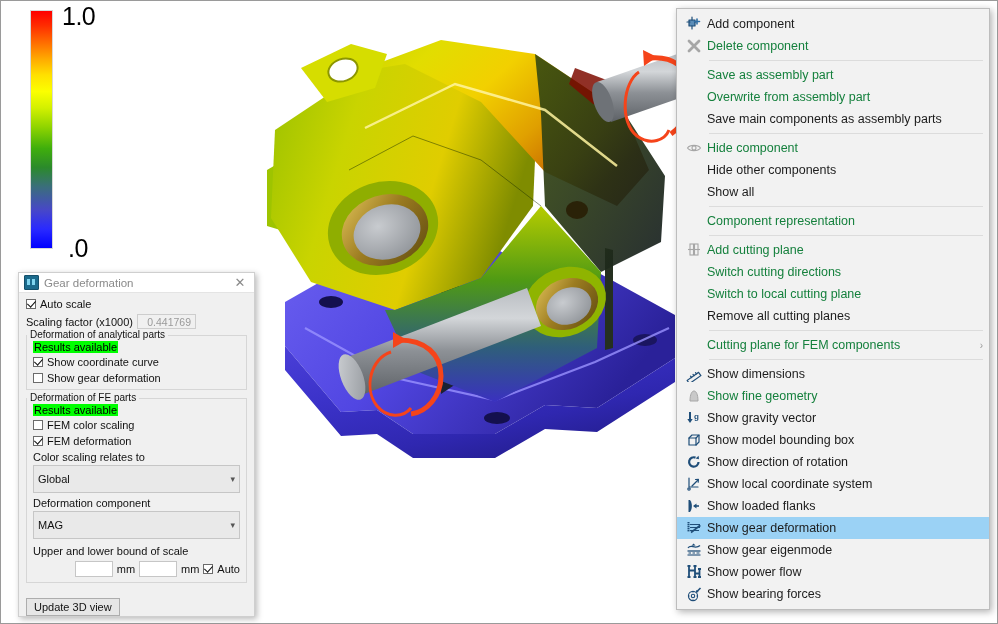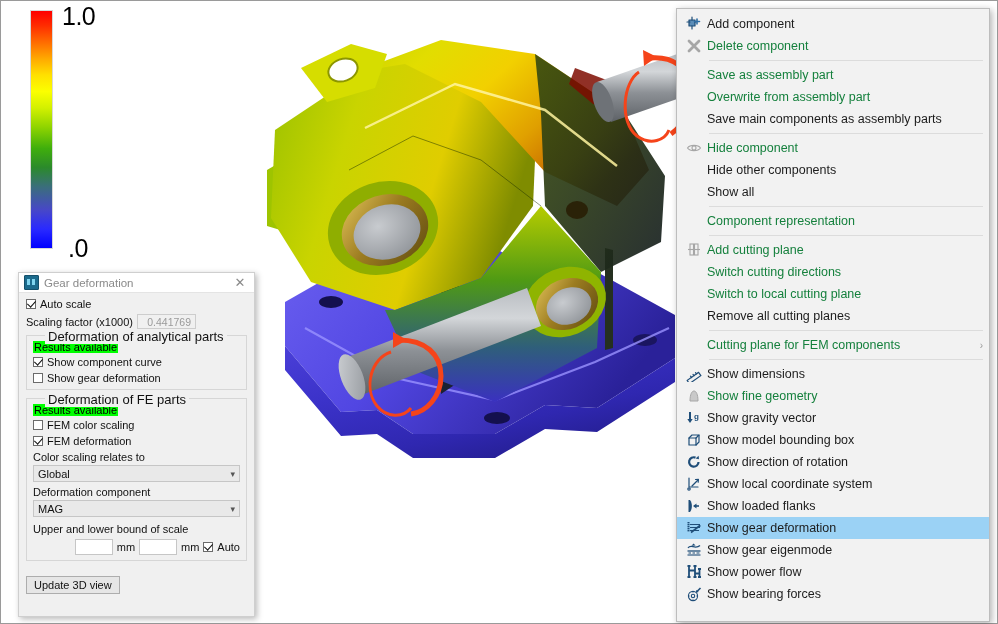--- a/index.html
+++ b/index.html
@@ -53,41 +53,41 @@
        border:solid #111;border-width:0 1.4px 1.4px 0;transform:rotate(42deg);}
   .lbl{font-size:11px;color:#111;}
 
   .field-row{display:flex;align-items:center;margin:1px 0 6px 0;}
   .field-label{font-size:11px;color:#111;margin-right:4px;}
   .textbox{height:15px;background:#f0f0f0;border:1px solid #cdcdcd;box-sizing:border-box;
      font-size:10.5px;color:#9a9a9a;display:flex;align-items:center;justify-content:flex-end;
      padding-right:4px;}
 
   .group{border:1px solid #d6d6d6;margin:2px 0 8px 0;padding:5px 6px 5px 6px;position:relative;background:transparent;}
-  .group > .group-title{position:absolute;top:-7px;left:18px;background:#f0f0f0;padding:0 3px;font-size:13px;color:#111;}
+  .group > .group-title{position:absolute;top:-7px;left:0;background:#f0f0f0;padding:0 3px;font-size:10px;color:#111;}
   .results{background:#00ff00;color:#000;font-size:11px;display:inline-block;padding:0 1px;margin-bottom:3px;}
 
   .sublabel{font-size:11px;color:#111;margin:4px 0 2px 0;}
-  .select{height:17px;background:#e9e9e9;border:1px solid #c6c6c6;box-sizing:border-box;
+  .select{height:28px;background:#e9e9e9;border:1px solid #c6c6c6;box-sizing:border-box;
      display:flex;align-items:center;padding:0 4px;font-size:11px;color:#111;position:relative;}
   .select .chev{margin-left:auto;font-size:9px;color:#555;}
 
   .bound-row{display:flex;align-items:center;margin-top:4px;padding-left:42px;}
   .bound-box{width:52px;height:16px;background:#fff;border:1px solid #c6c6c6;box-sizing:border-box;}
   .mm{font-size:11px;margin:0 4px;color:#111;}
 
   .btn{display:inline-block;background:#e6e6e6;border:1px solid #adadad;padding:2px 7px;
        font-size:11px;color:#111;margin-top:7px;}
 
   
   #ctxmenu{
     position:absolute;left:676px;top:8px;width:314px;
     background:#f2f2f2;border:1px solid #bdbdbd;
     box-shadow:2px 2px 7px rgba(0,0,0,.3);
-    padding:4px 0 16px 0;box-sizing:border-box;
+    padding:4px 0 4px 0;box-sizing:border-box;
   }
   .mi{display:flex;align-items:center;height:22px;padding:0 6px 0 4px;box-sizing:border-box;position:relative;}
   .mi.sel{background:#9bd2f5;}
   .mi-icon{width:26px;height:20px;flex:0 0 auto;display:flex;align-items:center;justify-content:center;}
   .mi-label{font-size:12.5px;color:#1c1c1c;white-space:nowrap;}
   .mi.dis .mi-label{color:#15803d;}
   .mi-arrow{margin-left:auto;font-size:10px;color:#9b9b9b;}
   .sep{height:1px;background:#dcdcdc;margin:3px 6px 3px 32px;}
 </style>
 </head>
@@ -267,21 +267,21 @@
       <span class="textbox" style="width:59px;">0.441769</span>
     </div>
 
     
     <div class="group">
       <span class="group-title">Deformation of analytical parts</span>
       <div class="results">Results available</div>
       <div class="row">
         <span class="cb">
           <span class="box checked"></span>
-          <span class="lbl">Show component curve</span>
+          <span class="lbl">Show coordinate curve</span>
         </span>
       </div>
       <div class="row" style="margin-bottom:0;">
         <span class="cb">
           <span class="box"></span>
           <span class="lbl">Show gear deformation</span>
         </span>
       </div>
     </div>
 

